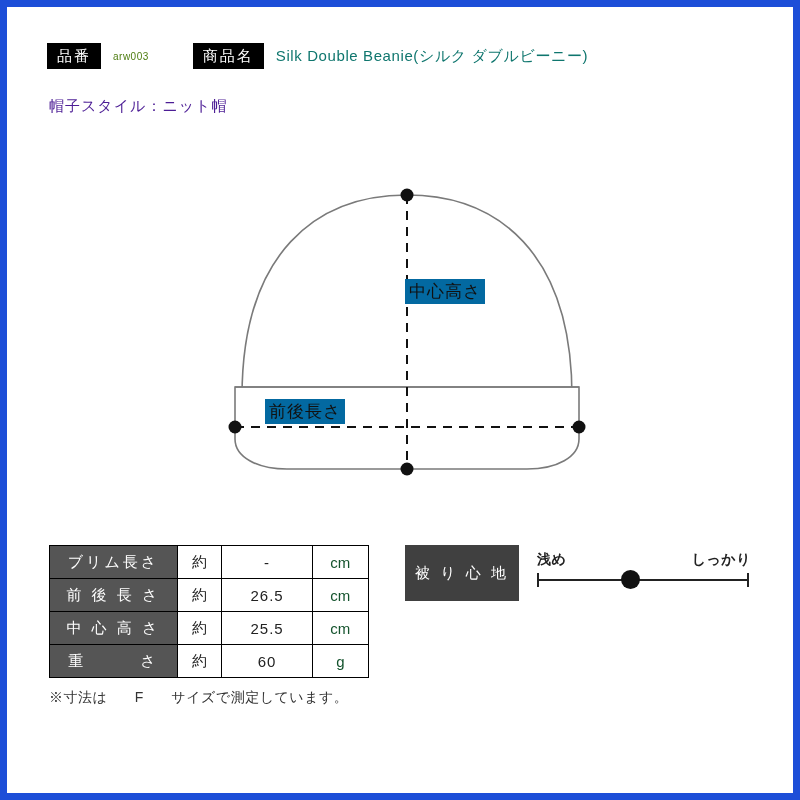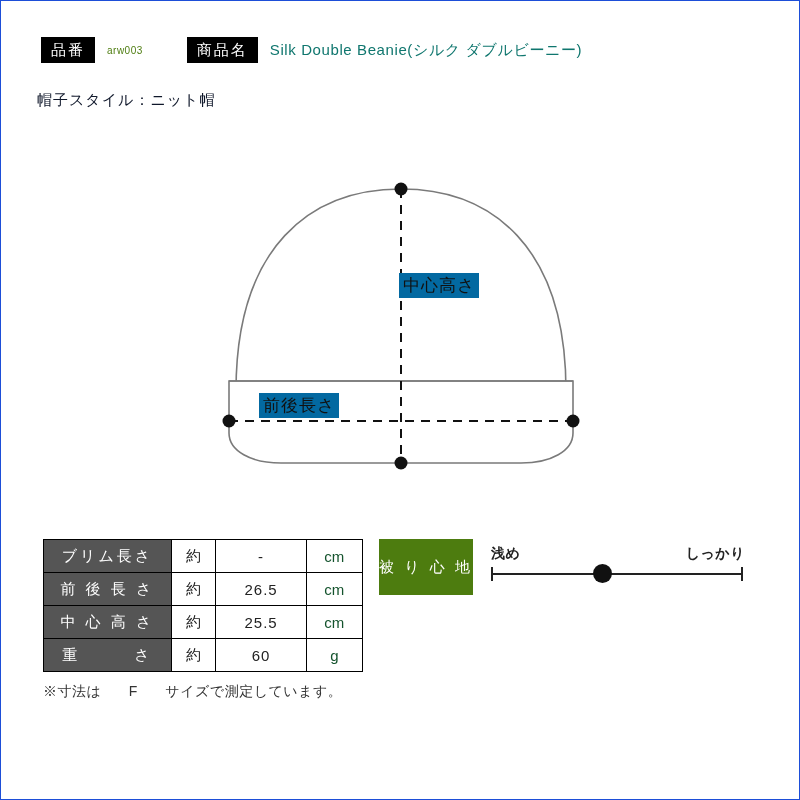--- a/index.html
+++ b/index.html
@@ -12,21 +12,21 @@
     background: #ffffff;
     font-family: "Liberation Sans", sans-serif;
     color: #1a1a1a;
     overflow: hidden;
   }
   .page {
     position: relative;
     width: 800px;
     height: 800px;
     box-sizing: border-box;
-    border: 1px solid #1d4ed8;
+    border: 7px solid #1d4ed8;
   }
 
   
   .header {
     position: absolute;
     left: 40px;
     top: 34px;
     width: 720px;
     height: 30px;
     display: flex;
@@ -51,24 +51,24 @@
   .tag-value.name {
     font-size: 15px;
     letter-spacing: 0.6px;
     color: #0f766e;
   }
   .gap {
     width: 44px;
   }
   .style-line {
     position: absolute;
-    left: 36px;
+    left: 42px;
     top: 90px;
     font-size: 15px;
-    color: #0f172a;
+    color: #4c1d95;
     letter-spacing: 1px;
   }
 
   
   .diagram {
     position: absolute;
     left: 150px;
     top: 150px;
     width: 500px;
     height: 360px;
@@ -150,28 +150,29 @@
   .fit {
     position: absolute;
     left: 378px;
     top: 538px;
     width: 380px;
     height: 56px;
     display: flex;
     align-items: stretch;
   }
   .fit-label {
-    background: #4d7c0f;
+    background: #404040;
     color: #ffffff;
-    width: 94px;
+    width: 114px;
     display: flex;
     align-items: center;
     justify-content: center;
     font-size: 15px;
     letter-spacing: 3px;
+    margin-left: 20px;
   }
   .fit-body {
     position: relative;
     flex: 1;
     background: #ffffff;
   }
   .fit-end {
     position: absolute;
     top: 6px;
     font-size: 14px;

